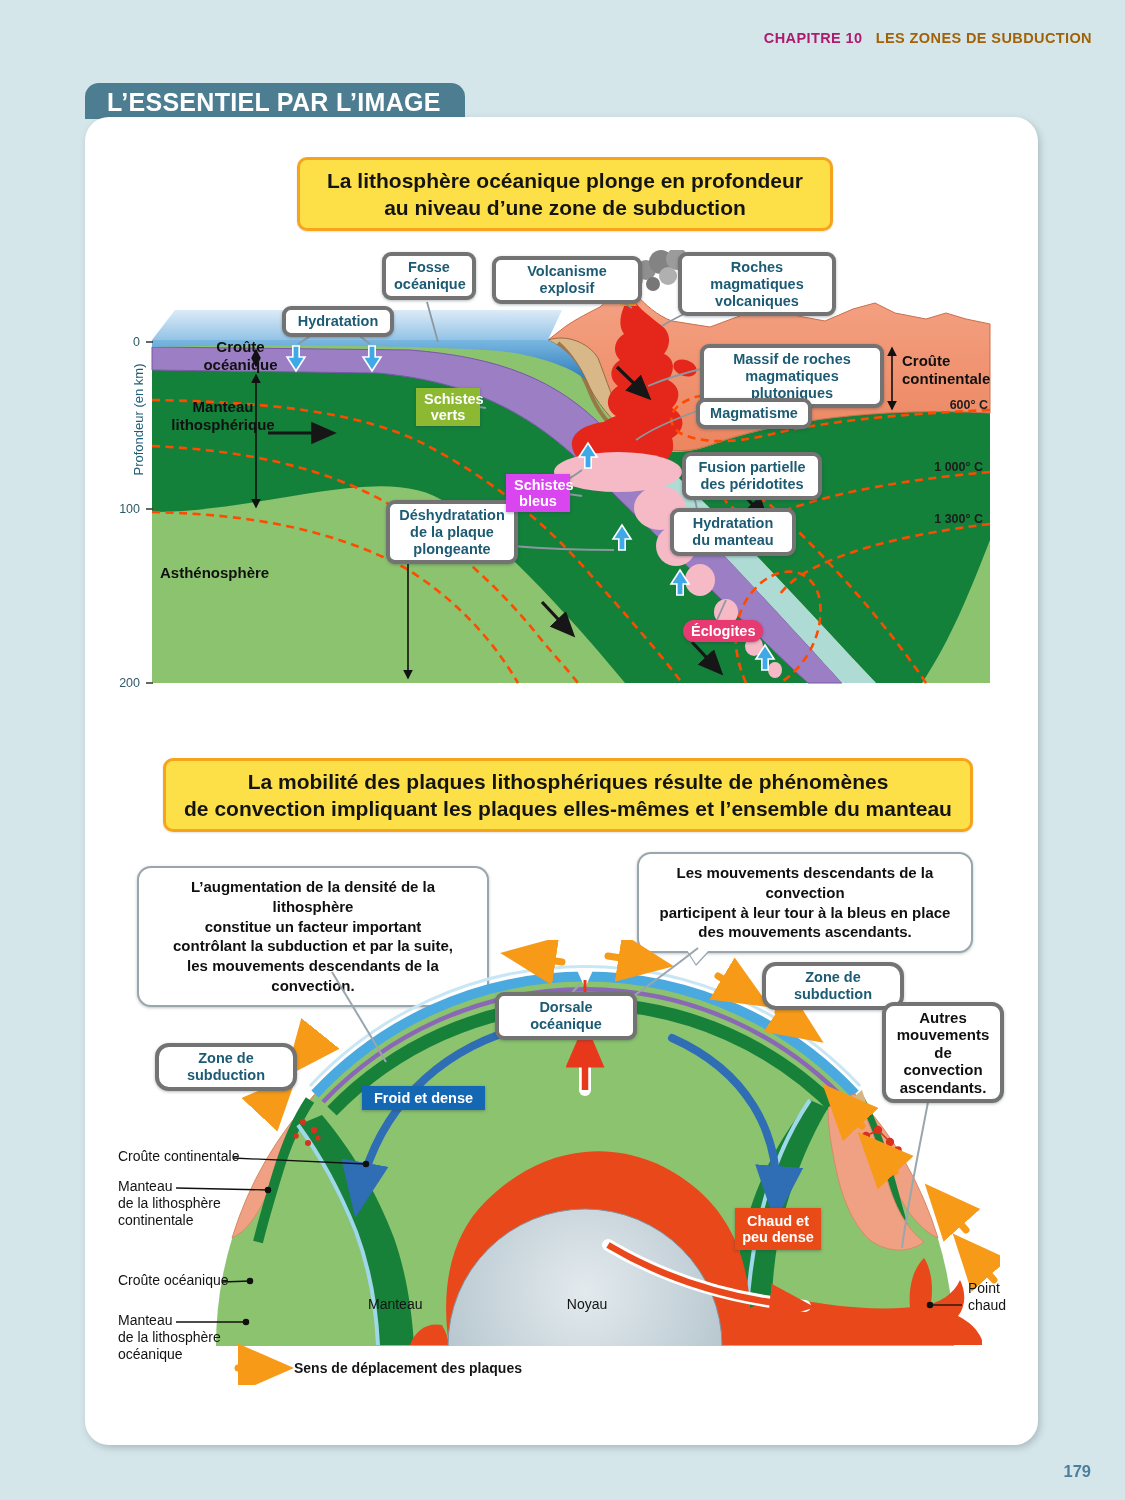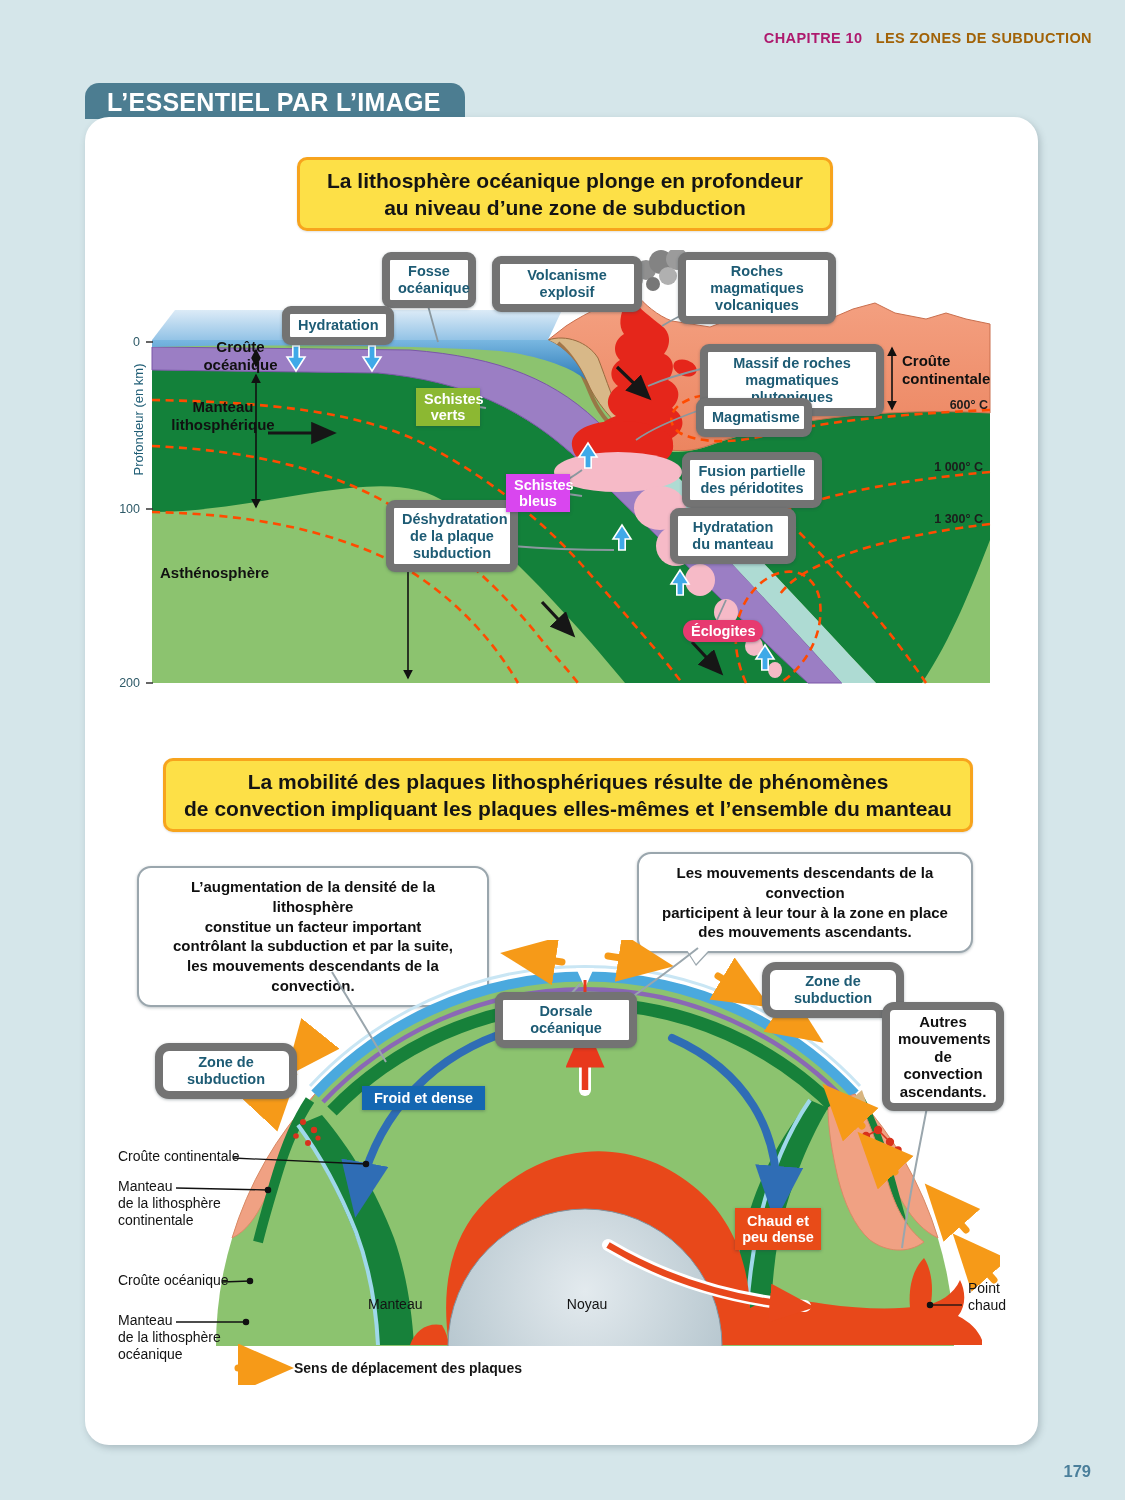--- a/index.html
+++ b/index.html
@@ -21,21 +21,21 @@
   }
   .bigtitle{
     position:absolute;background:#fde047;border:3.5px solid #f7a41d;border-radius:10px;
     font-weight:bold;font-size:21px;color:#141414;text-align:center;white-space:pre-line;
     line-height:1.3;display:flex;align-items:center;justify-content:center;
     box-shadow:0 1px 2px rgba(0,0,0,.12);box-sizing:border-box;
   }
   .fig{position:absolute;}
   .fig svg{position:absolute;left:0;top:0;}
   .callout{
-    position:absolute;background:#fff;border:8px solid #737373;border-radius:9px;
+    position:absolute;background:#fff;border:4px solid #737373;border-radius:9px;
     padding:3px 8px;font-weight:bold;font-size:14.5px;line-height:1.16;color:#1d5b74;
     text-align:center;box-shadow:0 1px 3px rgba(40,60,70,.35);white-space:pre-line;box-sizing:border-box;
   }
   .badge{
     position:absolute;color:#fff;font-weight:bold;font-size:14.5px;line-height:1.12;
     text-align:center;border-radius:0;padding:3px 8px;
     box-shadow:0 1px 3px rgba(40,60,70,.4);white-space:pre-line;box-sizing:border-box;
   }
   .lbl{position:absolute;color:#111;font-weight:bold;font-size:15px;line-height:1.18;
     white-space:pre-line;}
@@ -221,36 +221,36 @@
   <div class="temp" style="left:793px;top:262px;">1 300° C</div>
 
   <div class="callout" style="left:262px;top:2px;width:94px;">Fosse océanique</div>
   <div class="callout" style="left:372px;top:6px;width:150px;">Volcanisme explosif</div>
   <div class="callout" style="left:558px;top:2px;width:158px;">Roches magmatiques volcaniques</div>
   <div class="callout" style="left:162px;top:56px;width:112px;">Hydratation</div>
   <div class="callout" style="left:580px;top:94px;width:184px;">Massif de roches magmatiques plutoniques</div>
   <div class="callout" style="left:576px;top:148px;width:116px;">Magmatisme</div>
   <div class="callout" style="left:562px;top:202px;width:140px;">Fusion partielle des péridotites</div>
   <div class="callout" style="left:550px;top:258px;width:126px;">Hydratation du manteau</div>
-  <div class="callout" style="left:266px;top:250px;width:132px;">Déshydratation de la plaque subduction</div>
+  <div class="callout" style="left:266px;top:250px;width:132px;">Déshydratation de la plaque plongeante</div>
 
   <div class="badge" style="left:296px;top:138px;width:64px;background:#8cb832;">Schistes verts</div>
   <div class="badge" style="left:386px;top:224px;width:64px;background:#d946ef;">Schistes bleus</div>
   <div class="badge" style="left:563px;top:370px;border-radius:13px;background:#e73a70;">Éclogites</div>
 </div>
 
 <div class="bigtitle" style="left:163px;top:758px;width:810px;height:74px;">La mobilité des plaques lithosphériques résulte de phénomènes
 de convection impliquant les plaques elles-mêmes et l’ensemble du manteau</div>
 
 <div class="note" style="left:137px;top:866px;width:352px;">L’augmentation de la densité de la lithosphère
 constitue un facteur important
 contrôlant la subduction et par la suite,
 les mouvements descendants de la convection.</div>
 <div class="note tail" style="left:637px;top:852px;width:336px;">Les mouvements descendants de la convection
-participent à leur tour à la zone en place
+participent à leur tour à la bleus en place
 des mouvements ascendants.</div>
 
 <div class="fig" style="left:110px;top:940px;width:890px;height:445px;">
 <svg width="890" height="445" viewBox="0 0 890 445">
   <defs>
     <radialGradient id="f2gCore" cx="0.5" cy="0.3" r="0.8">
       <stop offset="0" stop-color="#e3eaee"></stop>
           <stop offset="1" stop-color="#a3b7c1"></stop>
     </radialGradient>
     <marker id="f2mOr" markerWidth="9" markerHeight="9" refX="6" refY="3.5" orient="auto">

